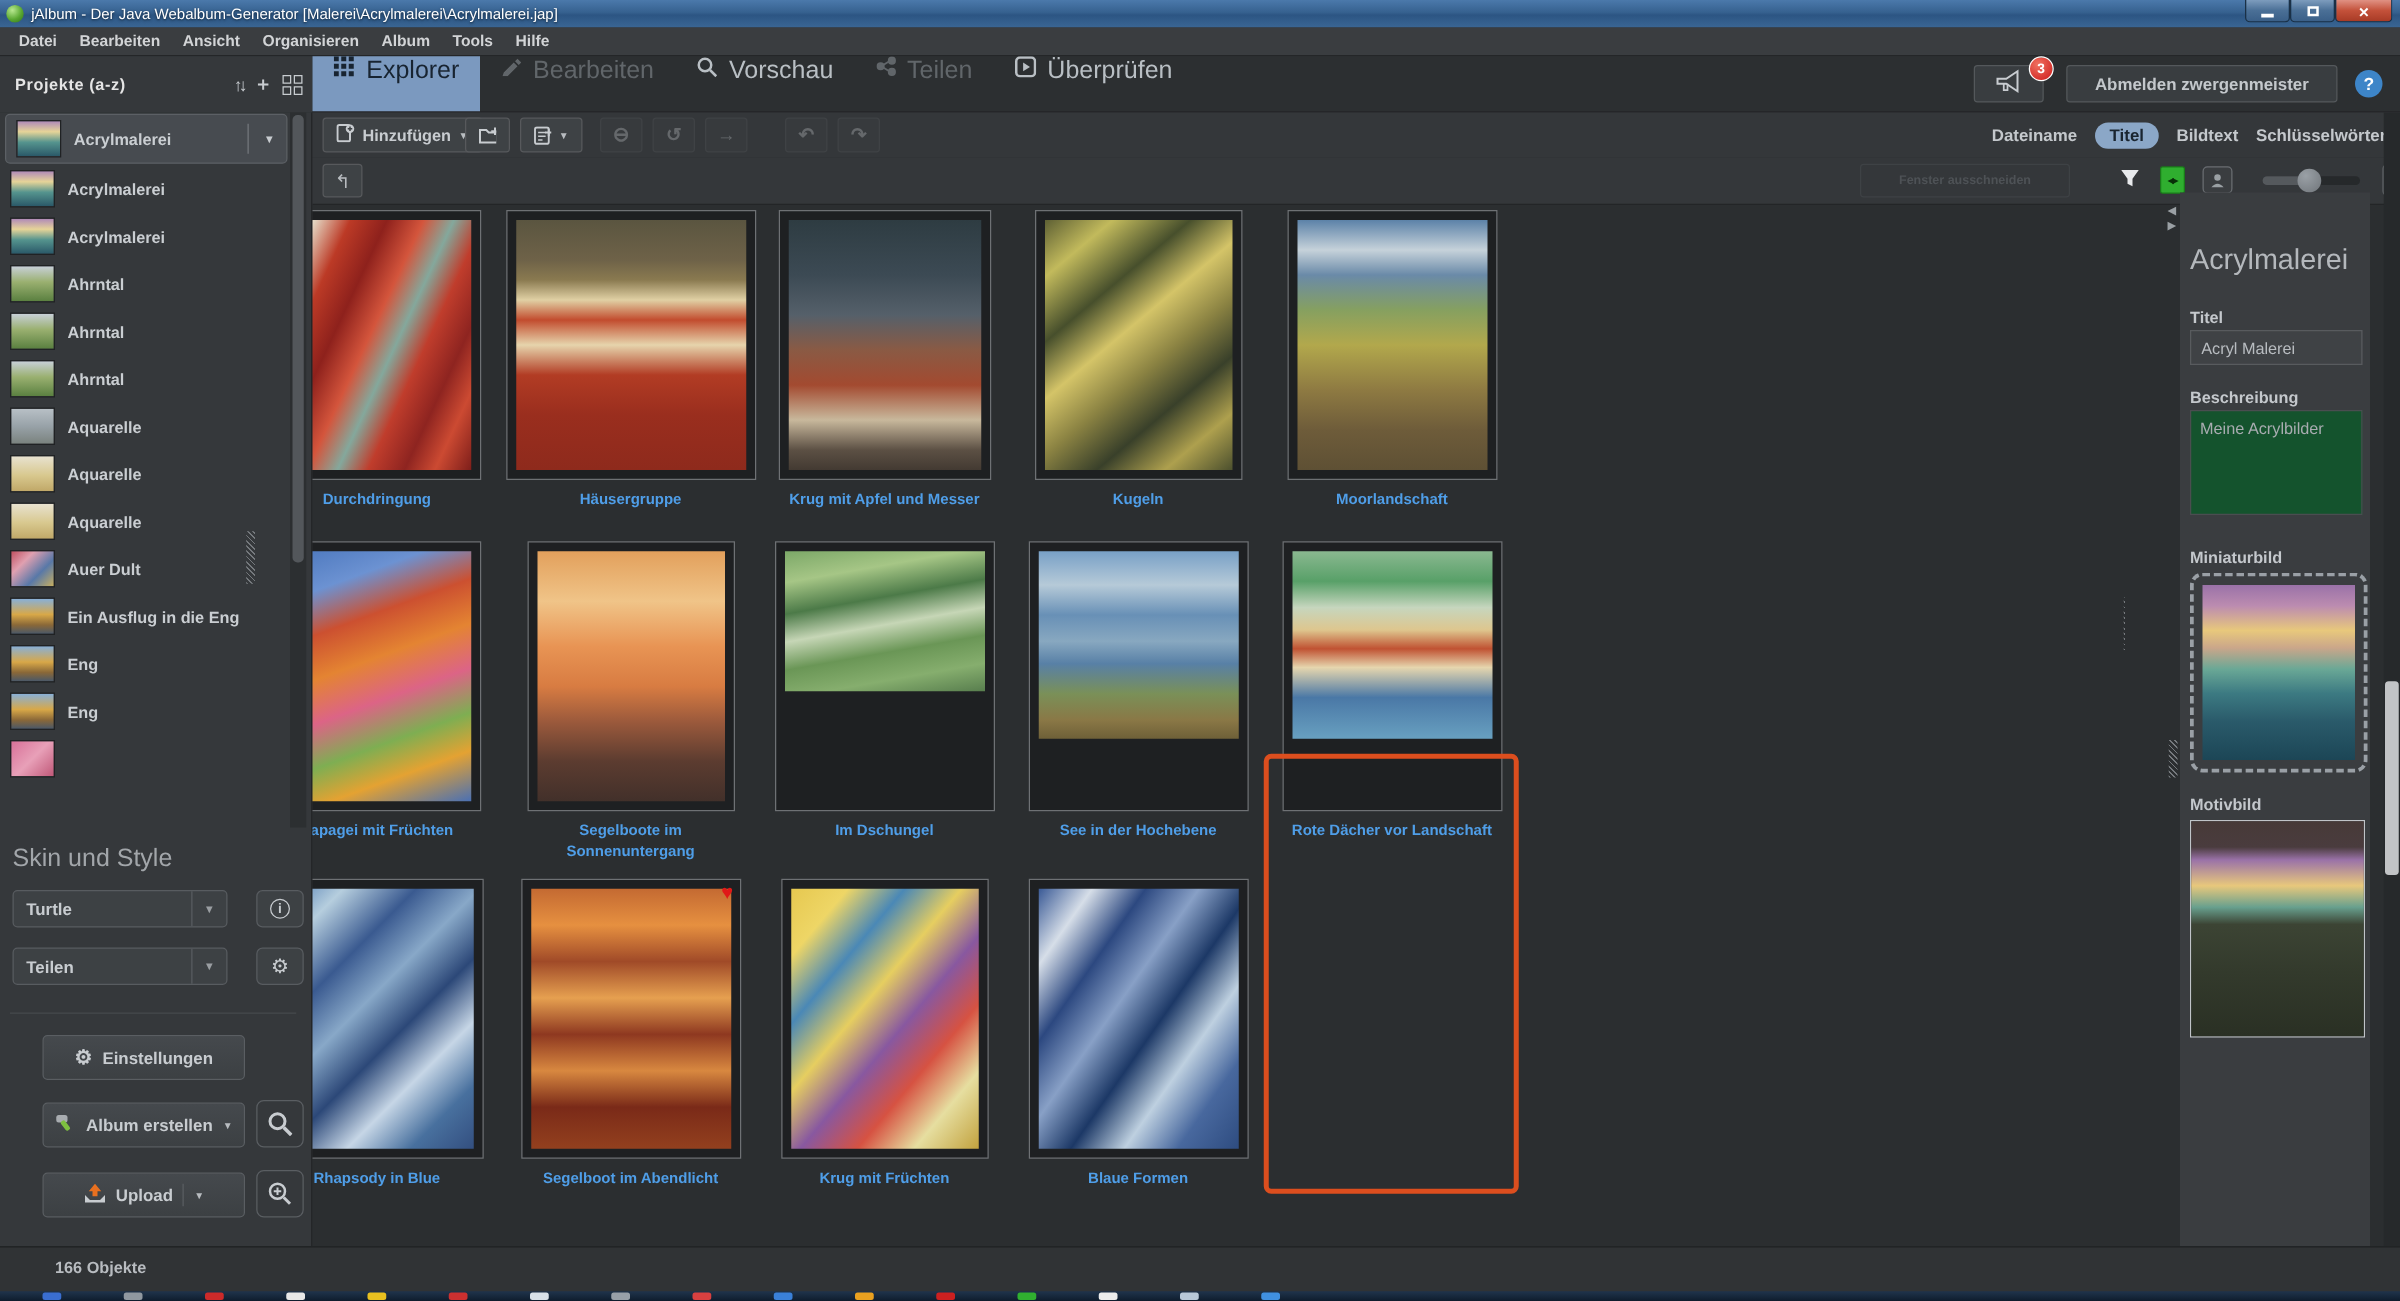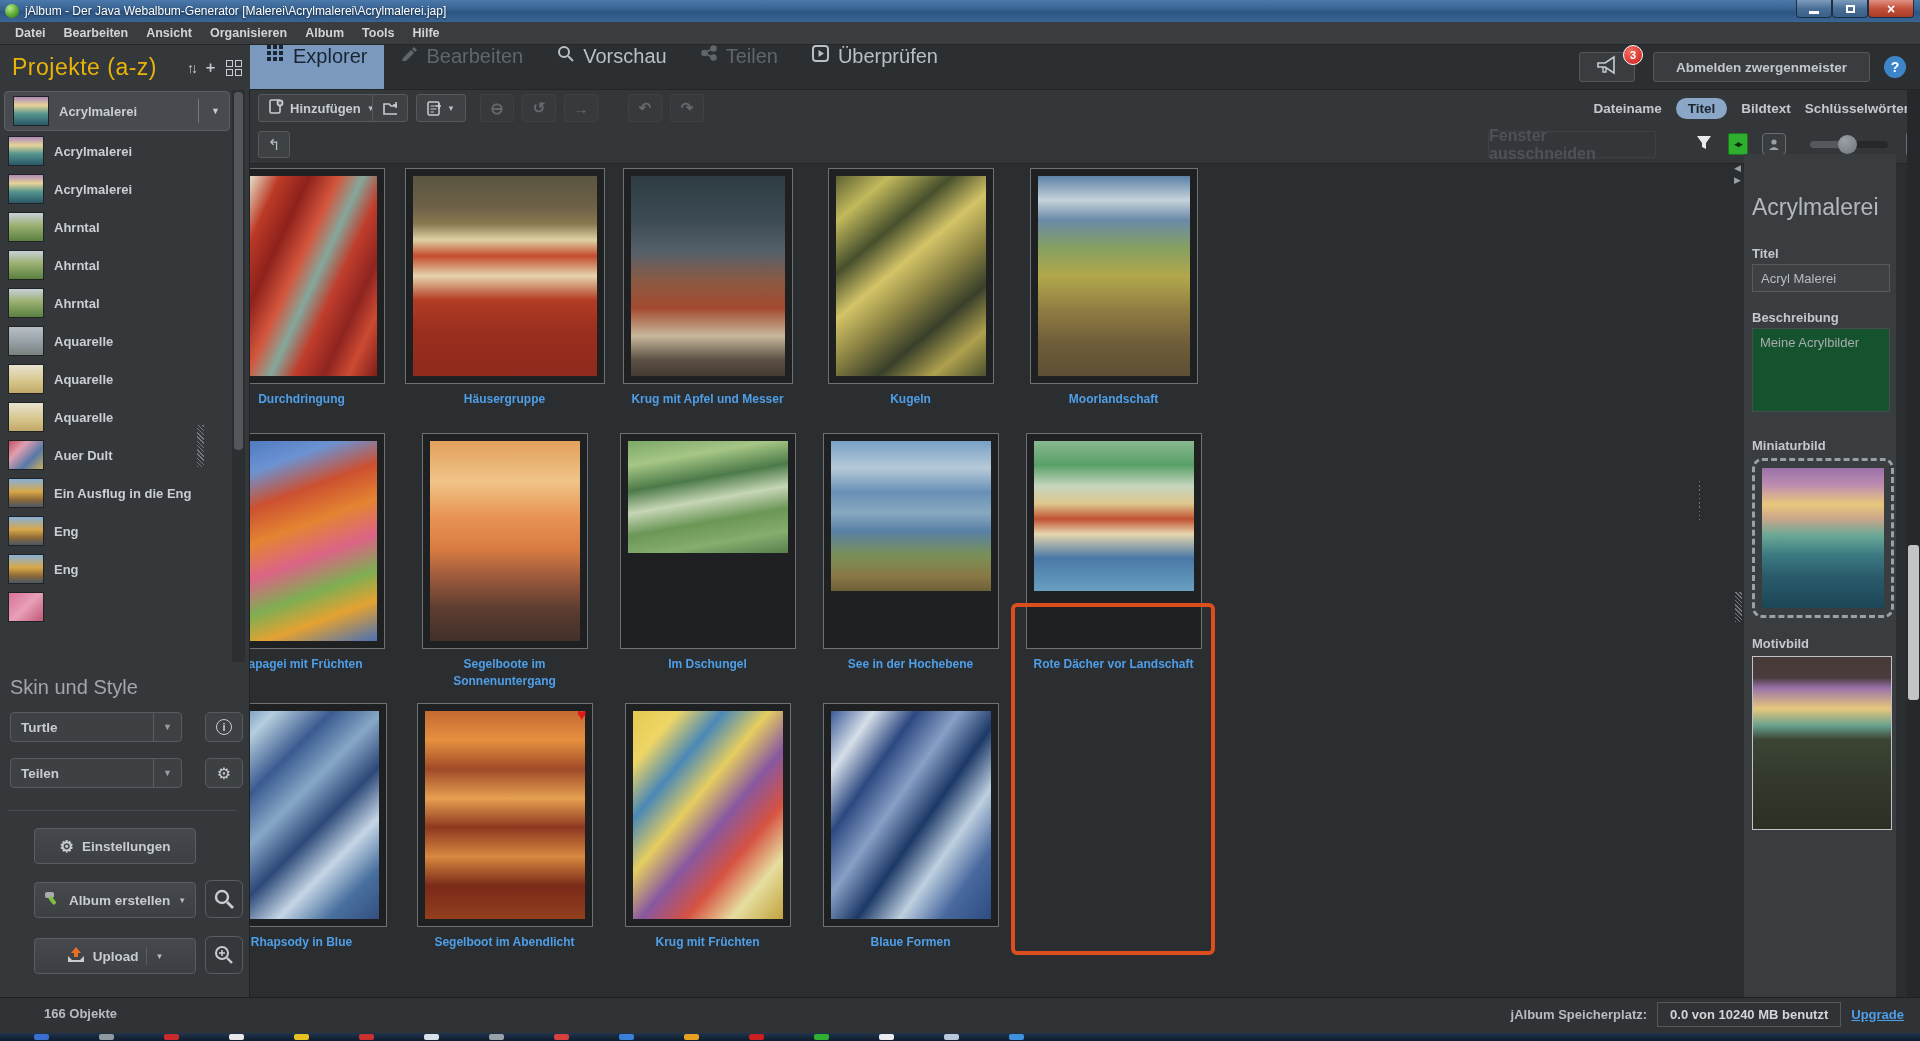--- a/index.html
+++ b/index.html
@@ -24,21 +24,21 @@
   .maxsq { width:9px; height:8px; border:2px solid #fff; background:transparent; }
 
   
   .menubar { position:absolute; left:0; top:22px; width:1920px; height:23px; background:#3a3d40;
     border-bottom:1px solid #242628; display:flex; align-items:center; padding-left:6px; }
   .menuitem { font-size:12.5px; font-weight:bold; color:#d2d4d6; padding:0 9px; cursor:pointer; }
 
   
   .projheader { position:absolute; left:0; top:45px; width:250px; height:45px; background:#35383b;
     display:flex; align-items:center; padding:0 8px 0 12px; }
-  .projtitle { font-size:23px; font-weight:400; color:#eab308; letter-spacing:.5px; flex:1; }
+  .projtitle { font-size:13px; font-weight:700; color:#e5e5e5; letter-spacing:.5px; flex:1; }
   .hicon { color:#c8ccd0; font-size:15px; font-weight:bold; margin-left:8px; cursor:pointer; }
   .sorticon { letter-spacing:-3px; font-size:14px; }
   .grid4 { display:inline-grid; grid-template-columns:7px 7px; grid-gap:2px; }
   .grid4 i { width:7px; height:7px; border:1.5px solid #c8ccd0; display:block; }
 
   .tabbar { position:absolute; left:250px; top:45px; width:1670px; height:45px; background:#2c2f31;
     border-bottom:1px solid #232527; display:flex; align-items:stretch; }
   .tab { display:flex; align-items:flex-start; gap:9px; padding:0 17px; font-size:20px; font-weight:300;
     color:#b9bfc4; cursor:pointer; }
   .tab.active { background:#7b99bf; color:#182431; }
@@ -99,21 +99,21 @@
 
   
   .pathbar { position:absolute; left:250px; top:126px; width:1670px; height:38px; background:#34373a;
     border-bottom:1px solid #232527; }
   .upbtn { position:absolute; left:8px; top:5px; width:32px; height:27px; background:#3e4245; border:1px solid #57595c;
     border-radius:3px; color:#b8bcc0; font-size:15px; display:flex; align-items:center; justify-content:center; cursor:pointer; }
   .pathfield { position:absolute; left:48px; top:5px; width:1172px; height:27px; background:#2e3134;
     border:1px solid #222426; border-radius:2px; font-size:13px; color:#b6babd; display:flex; align-items:center;
     padding-left:14px; cursor:text; }
   .ghostbtn { position:absolute; left:1238px; top:5px; width:168px; height:27px; border:1px solid #3e4245;
-    border-radius:3px; color:#4e5256; font-size:16px; font-weight:bold; display:flex; align-items:center;
+    border-radius:3px; color:#4e5256; font-size:10px; font-weight:bold; display:flex; align-items:center;
     justify-content:center; }
   .pico { position:absolute; top:7px; cursor:pointer; }
   .greenbox { width:20px; height:22px; background:#2fae2f; border:1px solid #1a7a1a; border-radius:2px;
     color:#083008; font-size:9px; display:flex; align-items:center; justify-content:center; letter-spacing:-1px; font-weight:bold; }
   .persbox { border:1px solid #6a6e72; border-radius:4px; display:flex; align-items:center; justify-content:center; background:#3a3d40; }
   .slider { position:absolute; left:1560px; top:15px; width:78px; height:7px; background:#26292b; border-radius:4px; cursor:pointer; }
   .sliderfill { position:absolute; left:0; top:0; width:36px; height:7px; background:#55595d; border-radius:4px; }
   .sliderthumb { position:absolute; left:28px; top:-6px; width:19px; height:19px; border-radius:50%;
     background:radial-gradient(circle at 35% 30%, #9aa0a6, #70757a); }
 
@@ -586,25 +586,20 @@
       <div class="paint" style="background: linear-gradient(rgb(71, 58, 56) 0%, rgb(74, 60, 62) 12%, rgb(154, 114, 168) 18%, rgb(232, 200, 124) 30%, rgb(104, 160, 142) 40%, rgb(60, 68, 52) 48%, rgb(51, 58, 44) 70%, rgb(42, 48, 36) 100%); height: 100%;"></div>
     </div>
   <div class="grip" style="left:-9px; top:438px; height:30px;"></div>
 </div>
 <div class="vscroll">
     <div class="vthumb"></div>
   </div>
 
 <div class="statusbar">
   <span class="objcount">166 Objekte</span>
-  <div class="storegroup">
-    <span class="storelabel">jAlbum Speicherplatz:</span>
-    <span class="storebox">0.0 von 10240 MB benutzt</span>
-    <span class="upgrade">Upgrade</span>
-  </div>
 </div>
 
 <div class="taskbar">
   <span style="display:flex; gap:50px;">
       <span class="tbi" style="background: rgb(58, 110, 208);"></span>
       <span class="tbi" style="background: rgb(144, 152, 160);"></span>
       <span class="tbi" style="background: rgb(204, 42, 42);"></span>
       <span class="tbi" style="background: rgb(232, 232, 232);"></span>
       <span class="tbi" style="background: rgb(232, 192, 32);"></span>
       <span class="tbi" style="background: rgb(204, 48, 48);"></span>

